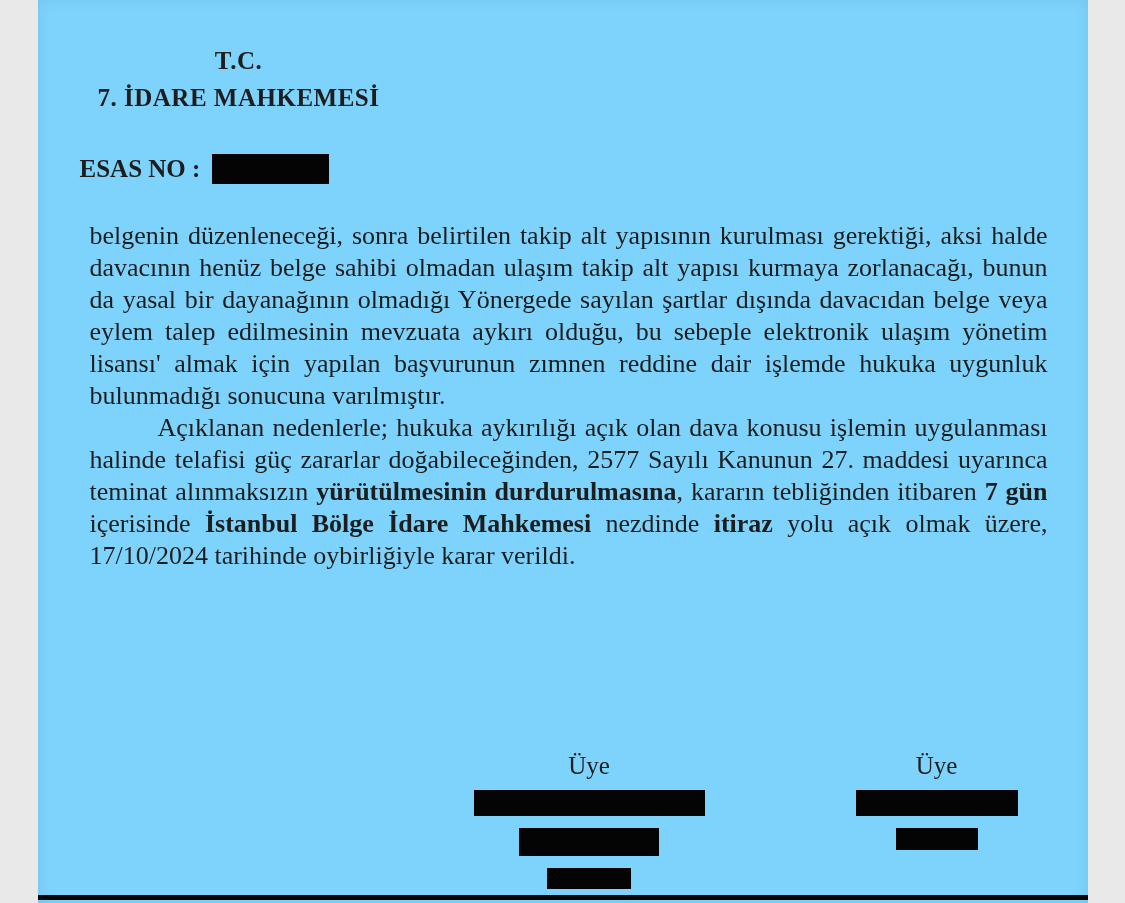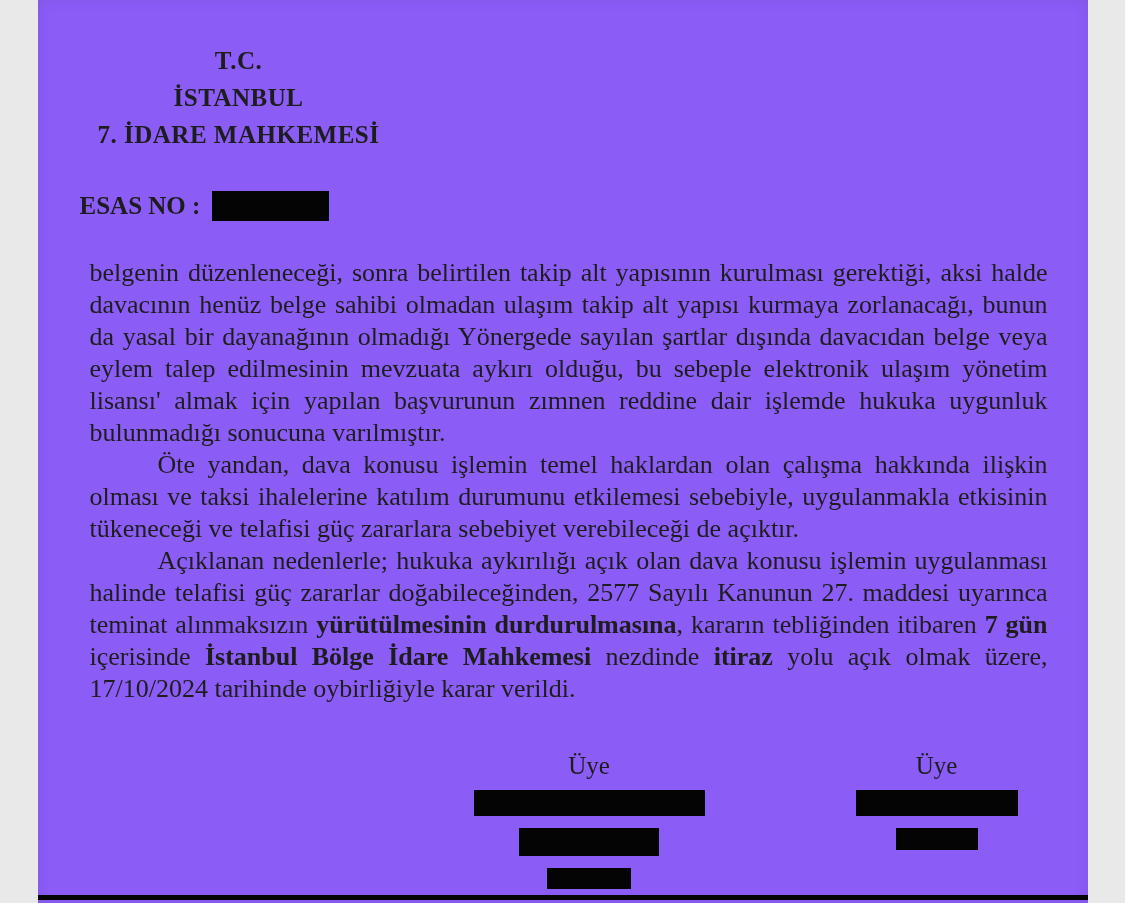--- a/index.html
+++ b/index.html
@@ -5,21 +5,21 @@
   html, body { margin: 0; padding: 0; }
   body {
     font-family: "Liberation Serif", "DejaVu Serif", serif;
     background: #e9e9e9;
   }
   .page {
     position: relative;
     width: 1050px;
     height: 903px;
     margin: 0 auto;
-    background: #8b5cf6;
+    background: #7dd3fc;
     color: #1d1d1d;
     overflow: hidden;
     box-sizing: border-box;
     font-family: Liberation Serif, serif;
   }
   
   .page::after {
     content: "";
     position: absolute;
     inset: 0;
@@ -90,32 +90,30 @@
     background: #060606;
   }
 </style>
 </head>
 <body>
 
 <div class="page">
 
   <div class="header-block">
     <div>T.C.</div>
-    <div>İSTANBUL</div>
     <div>7. İDARE MAHKEMESİ</div>
   </div>
 
   <div class="case-row">
     <span>ESAS NO :</span>
     <span class="redaction case-redaction"></span>
   </div>
 
   <div class="body-text" id="body-text">
       <p><span>belgenin düzenleneceği, sonra belirtilen takip alt yapısının kurulması gerektiği, aksi halde davacının henüz belge sahibi olmadan ulaşım takip alt yapısı kurmaya zorlanacağı, bunun da yasal bir dayanağının olmadığı Yönergede sayılan şartlar dışında davacıdan belge veya eylem talep edilmesinin mevzuata aykırı olduğu, bu sebeple elektronik ulaşım yönetim lisansı' almak için yapılan başvurunun zımnen reddine dair işlemde hukuka uygunluk bulunmadığı sonucuna varılmıştır.</span></p>
-      <p class="indented"><span>Öte yandan, dava konusu işlemin temel haklardan olan çalışma hakkında ilişkin olması ve taksi ihalelerine katılım durumunu etkilemesi sebebiyle, uygulanmakla etkisinin tükeneceği ve telafisi güç zararlara sebebiyet verebileceği de açıktır.</span></p>
       <p class="indented"><span>Açıklanan nedenlerle; hukuka aykırılığı açık olan dava konusu işlemin uygulanması halinde telafisi güç zararlar doğabileceğinden, 2577 Sayılı Kanunun 27. maddesi uyarınca teminat alınmaksızın </span><b>yürütülmesinin durdurulmasına</b><span>, kararın tebliğinden itibaren </span><b>7 gün</b><span> içerisinde </span><b>İstanbul Bölge İdare Mahkemesi</b><span> nezdinde </span><b>itiraz</b><span> yolu açık olmak üzere, 17/10/2024 tarihinde oybirliğiyle  karar verildi.</span></p>
     </div>
 
   <div class="signature-section" id="signature-section">
       <div class="sig-col" style="left: 436px; width: 231px;">
         <div class="sig-title">Üye</div>
         <span class="redaction" style="width: 231px; height: 26px;"></span>
         <span class="redaction" style="width: 140px; height: 28px;"></span>
         <span class="redaction" style="width: 84px; height: 21px;"></span>
       </div>

